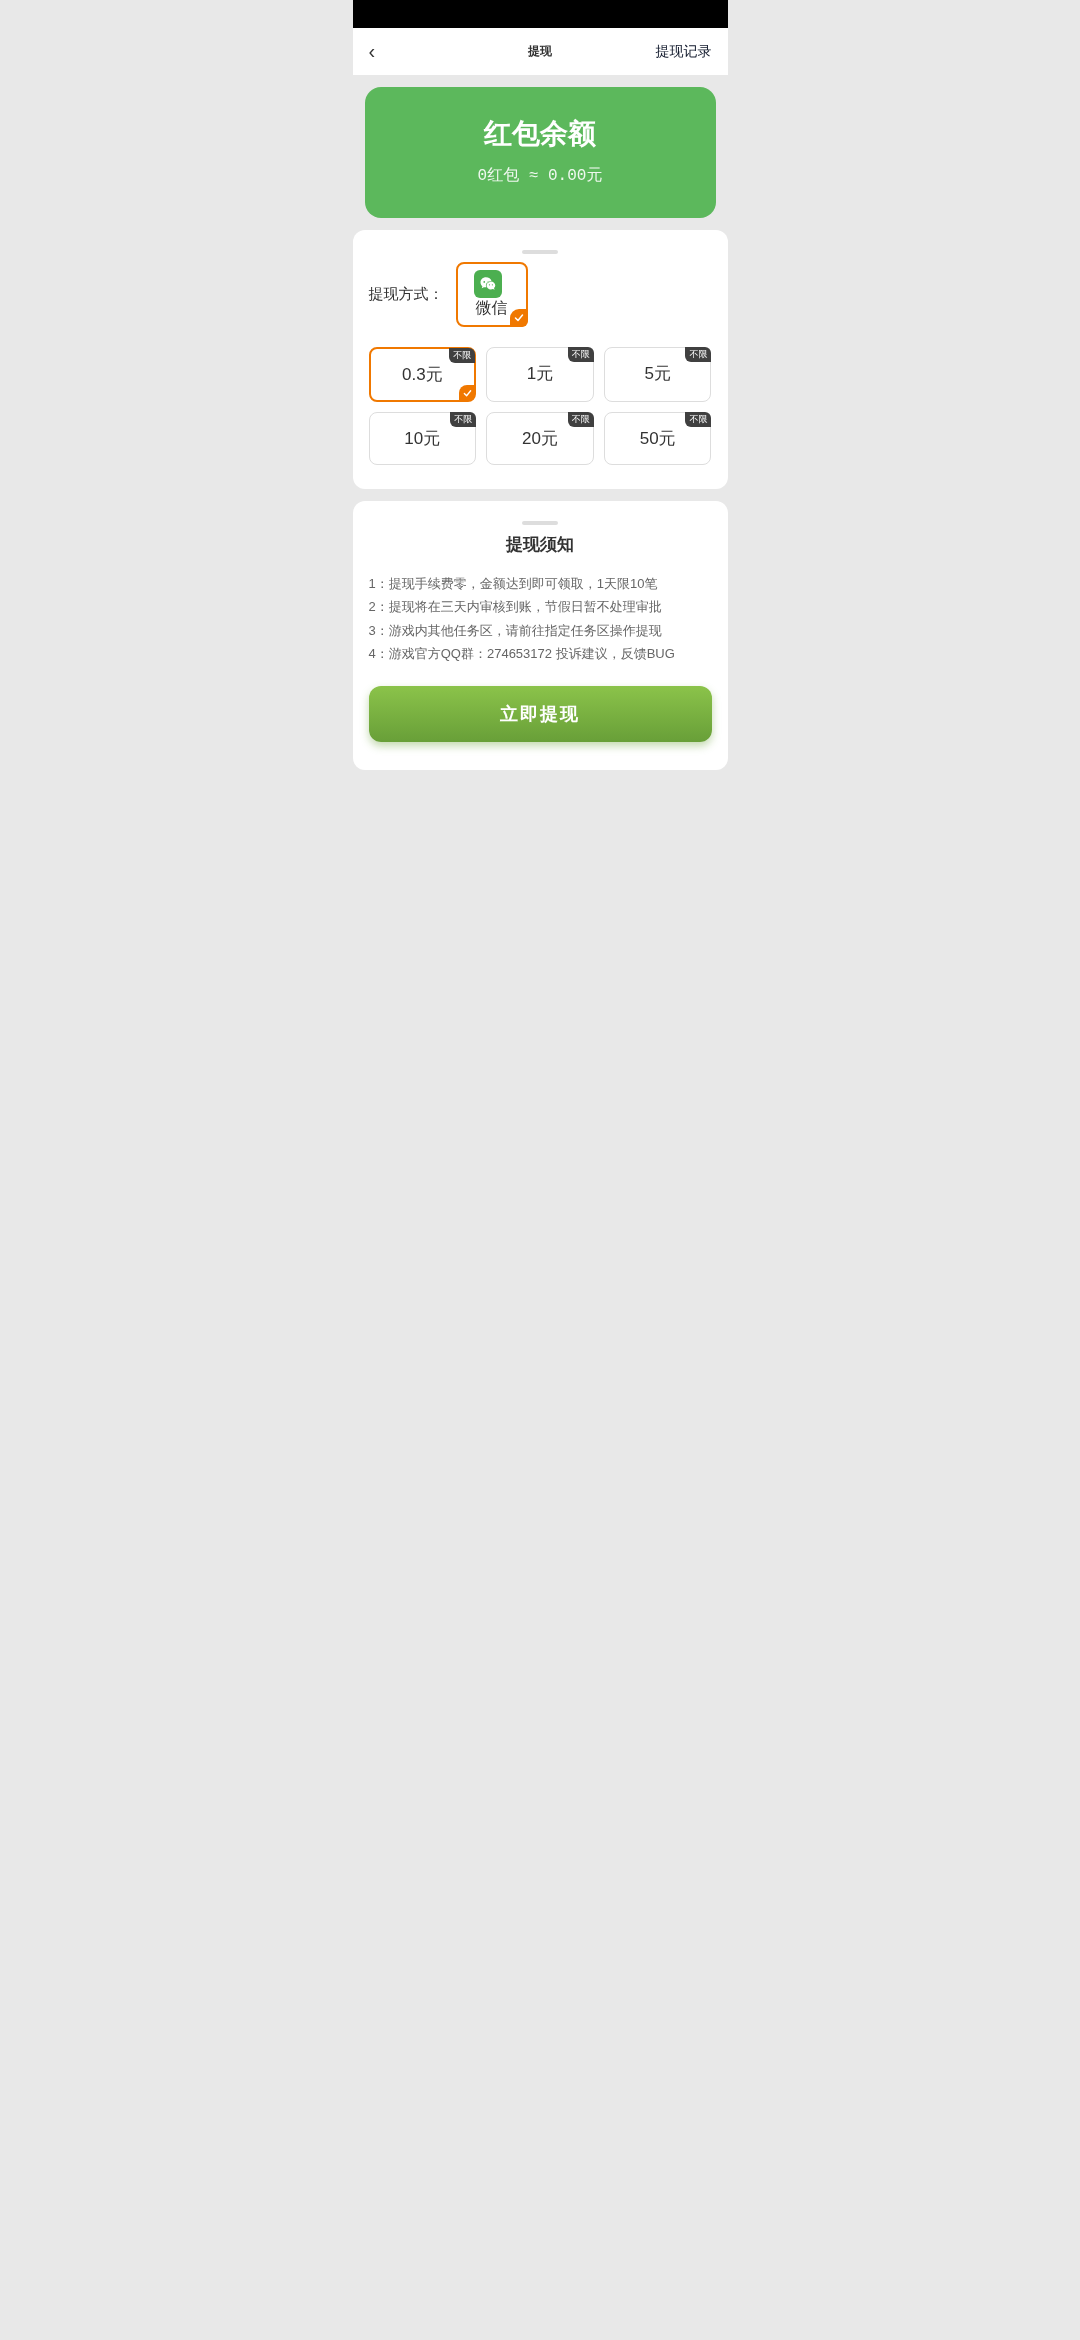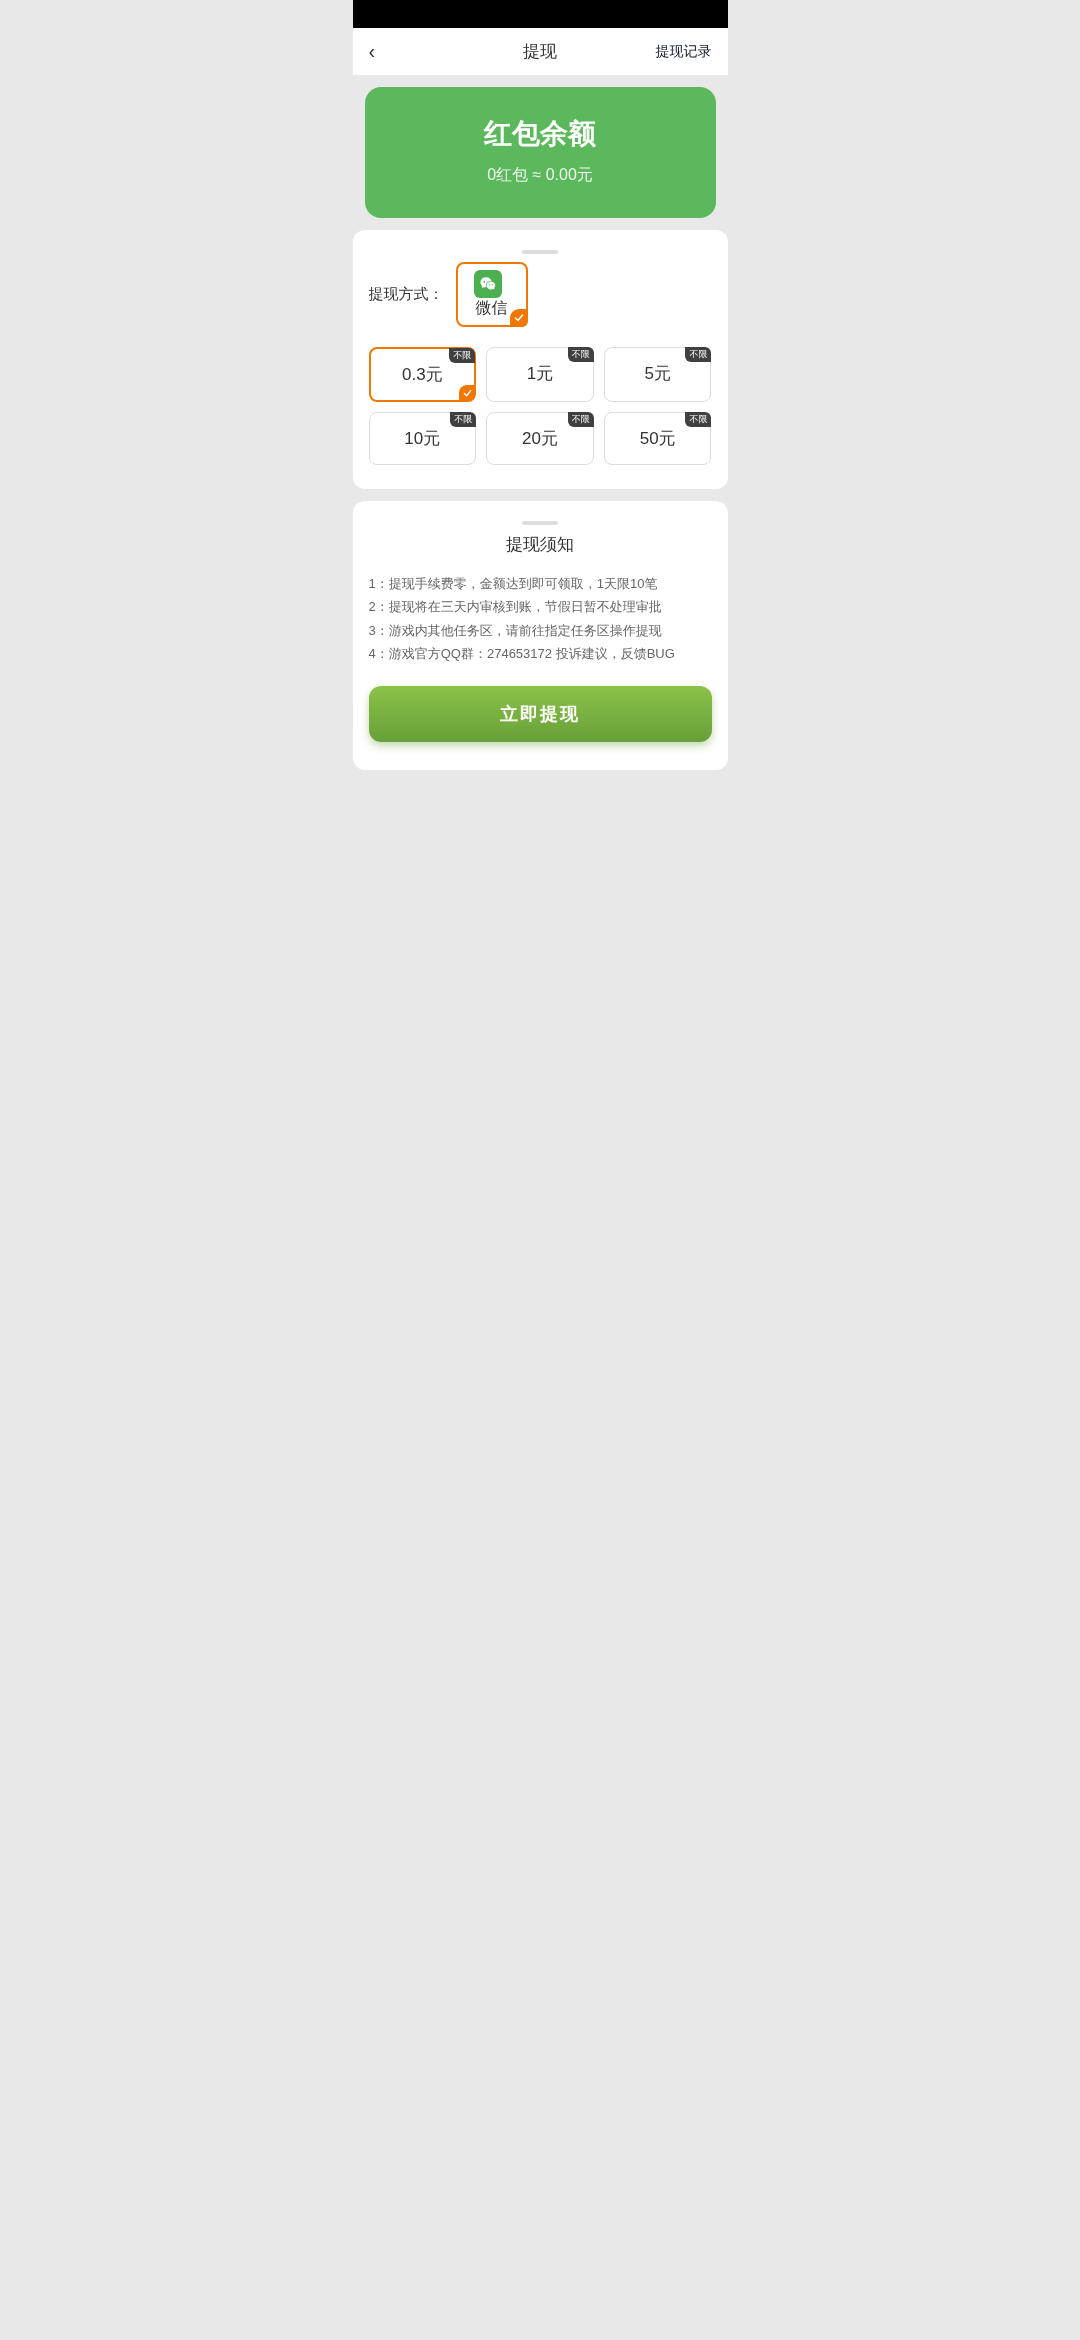--- a/index.html
+++ b/index.html
@@ -32,36 +32,37 @@
       font-size: 20px;
       color: #333;
       cursor: pointer;
       font-weight: 300;
     }
 
     .nav-title {
       position: absolute;
       left: 50%;
       transform: translateX(-50%);
-      font-size: 17px;
-      font-weight: normal;
+      font-size: 12px;
+      font-weight: bold;
       color: #333;
     }
 
     .nav-right {
       font-size: 14px;
       color: #0f172a;
     }
 
     .balance-card {
       background: #5cb85c;
       margin: 12px 12px;
       border-radius: 16px;
       padding: 28px 20px 32px;
       text-align: center;
+      font-family: Liberation Mono, monospace;
     }
 
     .balance-title {
       font-size: 28px;
       font-weight: bold;
       color: #fff;
       margin-bottom: 12px;
     }
 
     .balance-amount {
@@ -197,21 +198,21 @@
 
     .notice-card {
       background: #fff;
       margin: 0 0 12px 0;
       border-radius: 12px;
       padding: 20px 16px 24px;
     }
 
     .notice-title {
       font-size: 17px;
-      font-weight: normal;
+      font-weight: bold;
       color: #333;
       text-align: center;
       margin-bottom: 16px;
     }
 
     .notice-list {
       list-style: none;
     }
 
     .notice-list li {

